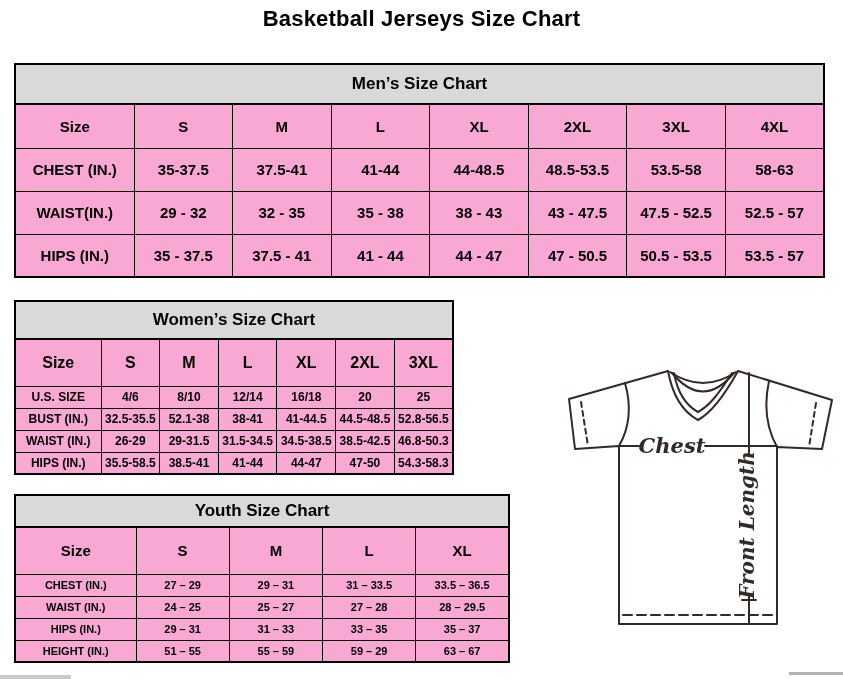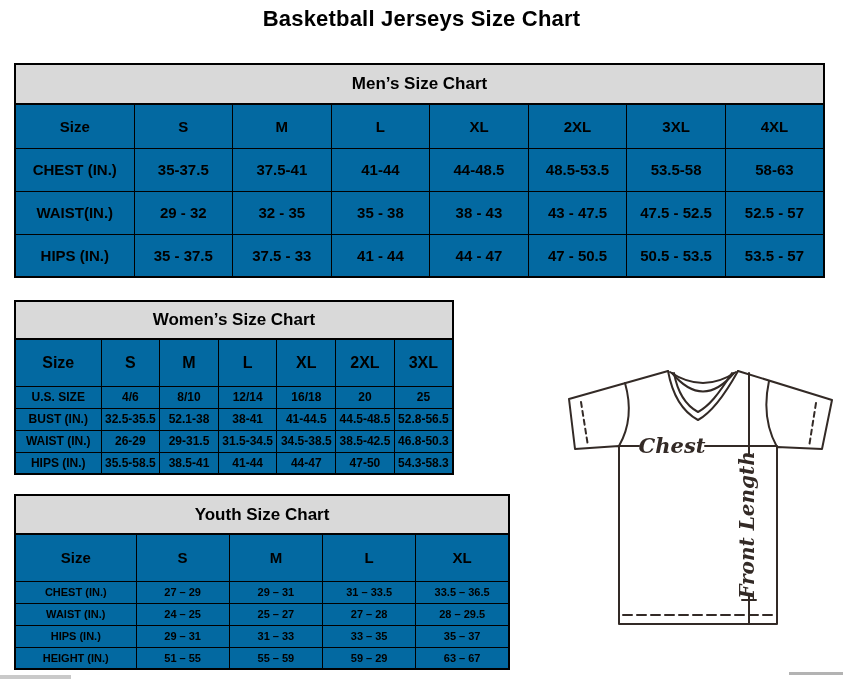--- a/index.html
+++ b/index.html
@@ -15,21 +15,21 @@
     position:absolute; top:6px; left:0; width:843px;
     text-align:center;
     font-size:22px; font-weight:bold;
     letter-spacing:0.2px;
   }
   .tblwrap { position:absolute; }
   table {
     border-collapse:collapse;
     table-layout:fixed;
     border:2px solid #000;
-    background:#0369a1;
+    background:#f9a8d4;
   }
   th, td {
     border:1px solid #000;
     text-align:center;
     vertical-align:middle;
     padding:0;
     font-weight:bold;
     overflow:hidden;
     white-space:nowrap;
   }
@@ -44,21 +44,21 @@
   #men-table .band-row  { height:40px; }
   #men-table .cols-row  { height:44px; font-size:15px; }
   #men-table tbody tr   { height:43px; font-size:15px; }
   
   #women-table { width:440px; }
   #women-table .band-row { height:38px; }
   #women-table .cols-row { height:47px; font-size:16px; }
   #women-table tbody tr  { height:22px; font-size:12px;margin-left:32px; }
   
   #youth-table { width:496px; }
-  #youth-table .band-row { height:39px; }
+  #youth-table .band-row { height:32px; }
   #youth-table .cols-row { height:47px; font-size:15px; }
   #youth-table tbody tr  { height:22px; font-size:11px; }
 
   #men-wrap   { left:14px; top:63px;  }
   #women-wrap { left:14px; top:300px; }
   #youth-wrap { left:14px; top:494px; }
 
   #jersey { position:absolute; left:555px; top:358px; width:285px; height:310px; }
   .diagram-text {
     font-family:"DejaVu Serif", serif;
@@ -119,21 +119,21 @@
           <td class="cell">32 - 35</td>
           <td class="cell">35 - 38</td>
           <td class="cell">38 - 43</td>
           <td class="cell">43 - 47.5</td>
           <td class="cell">47.5 - 52.5</td>
           <td class="cell">52.5 - 57</td>
         </tr>
         <tr>
           <th class="rowlabel">HIPS (IN.)</th>
           <td class="cell">35 - 37.5</td>
-          <td class="cell">37.5 - 33</td>
+          <td class="cell">37.5 - 41</td>
           <td class="cell">41 - 44</td>
           <td class="cell">44 - 47</td>
           <td class="cell">47 - 50.5</td>
           <td class="cell">50.5 - 53.5</td>
           <td class="cell">53.5 - 57</td>
         </tr>
       </tbody>
     </table>
 </div>
 

